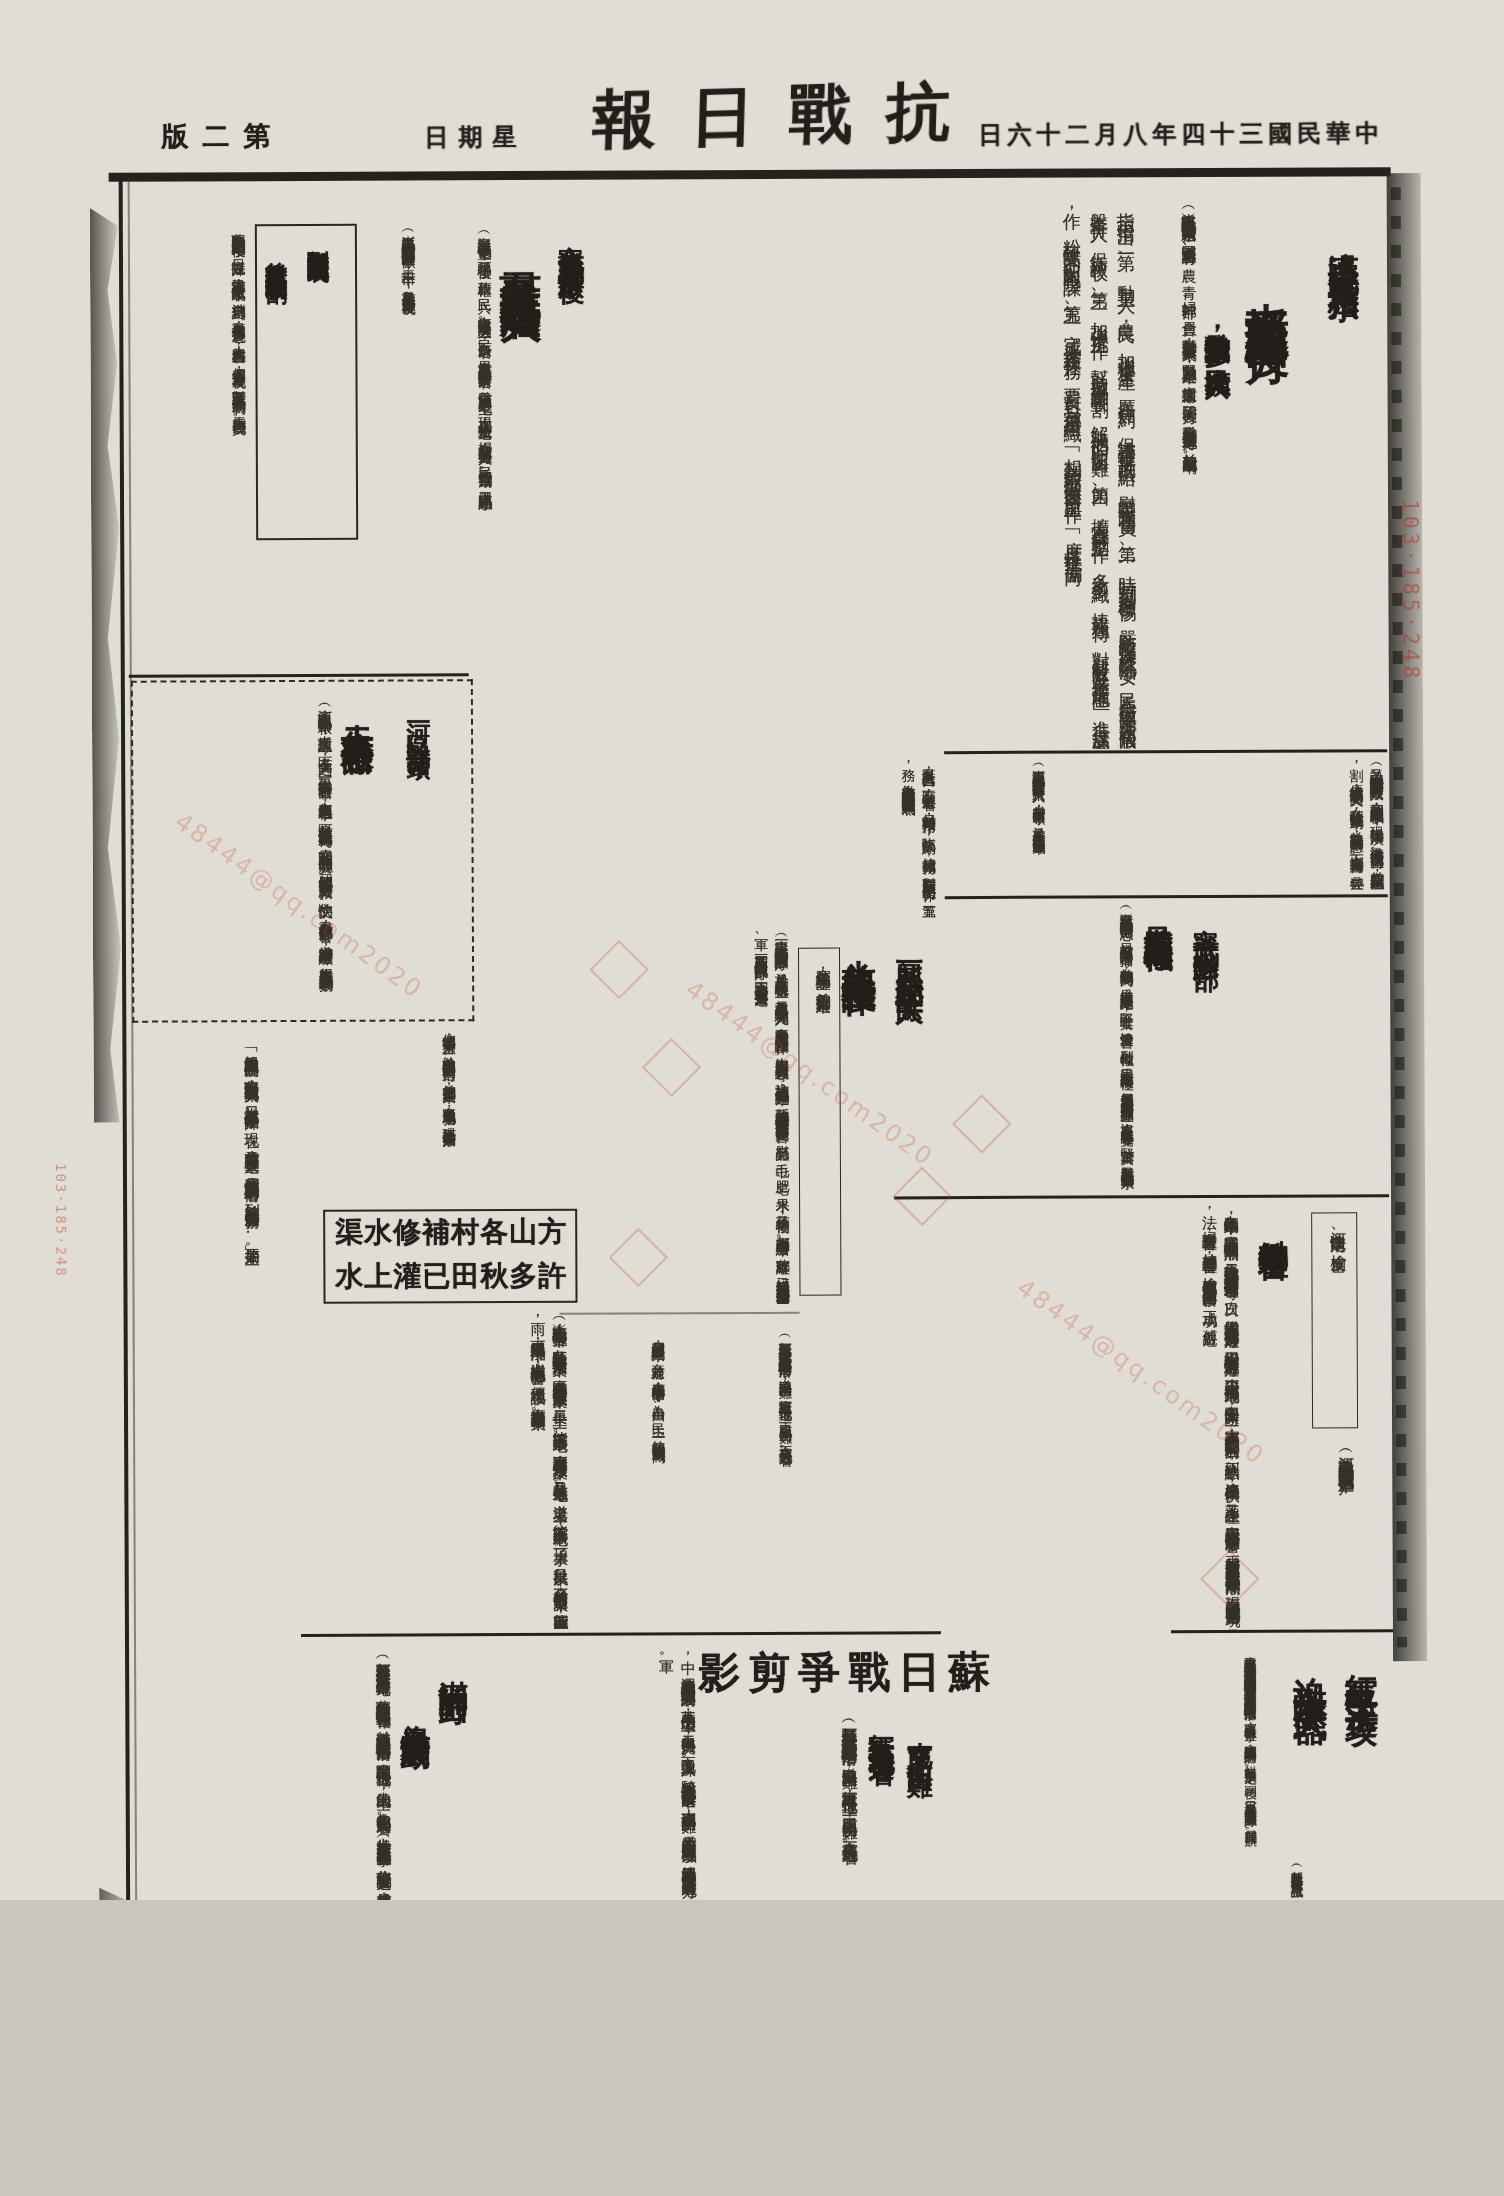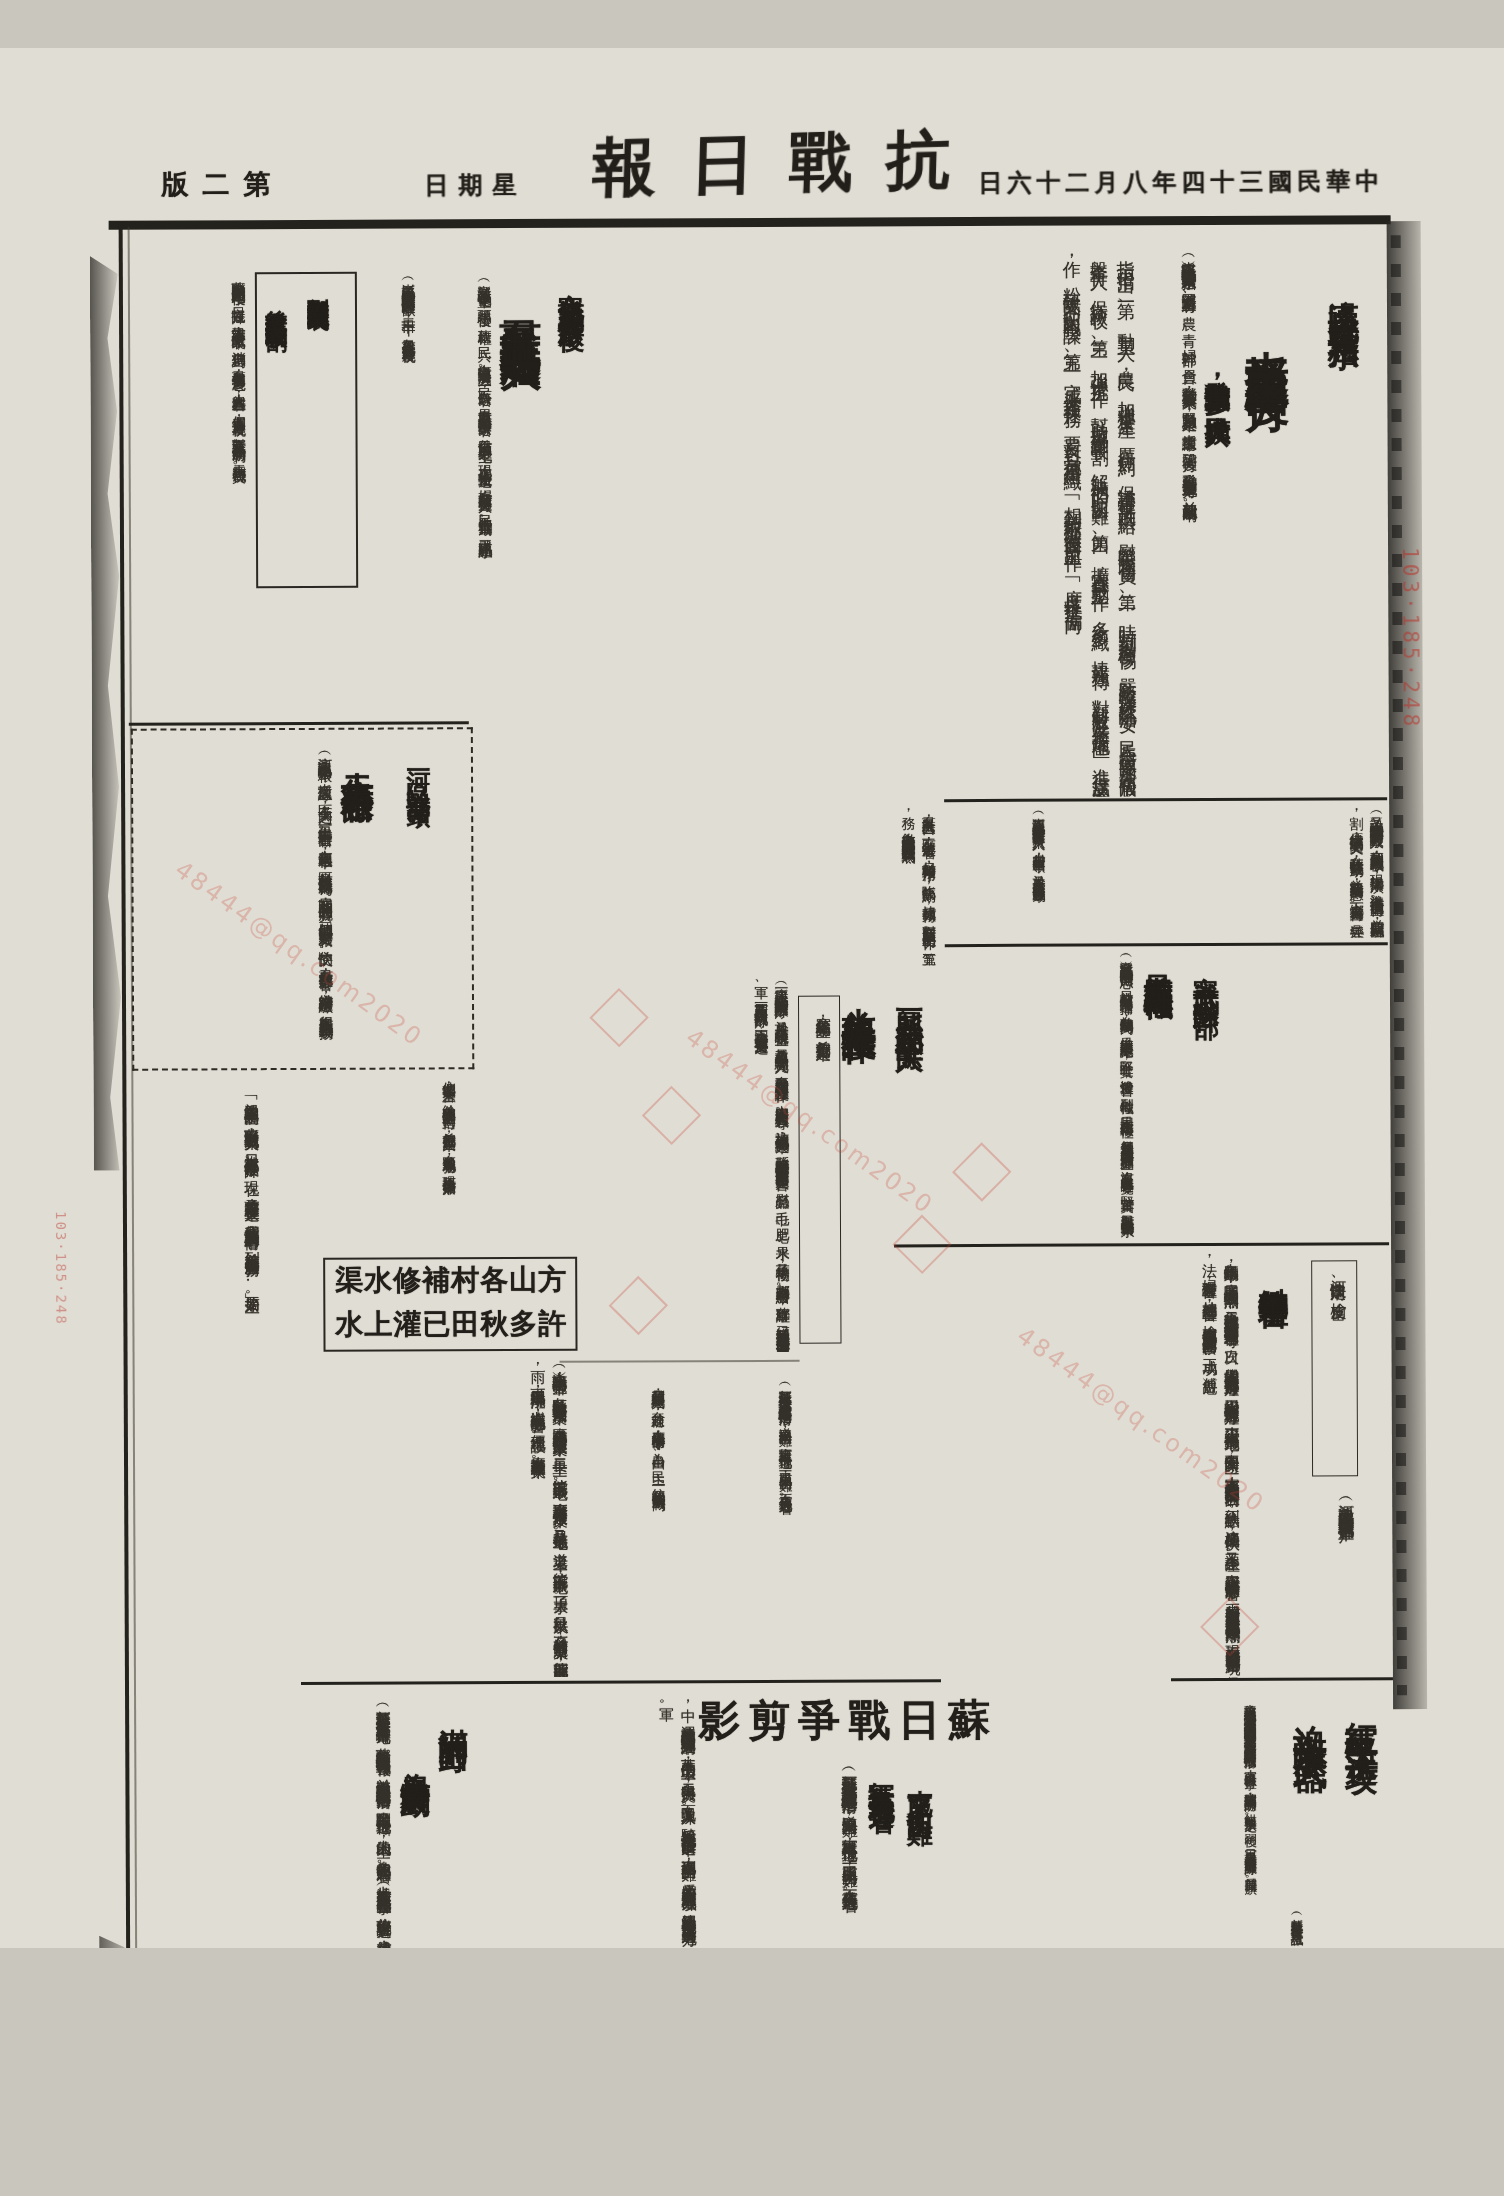--- a/index.html
+++ b/index.html
@@ -5,21 +5,20 @@
   html,body{margin:0;padding:0;background:#c9c6be;}
   #canvas{
     position:relative;width:1504px;height:1900px;overflow:hidden;
     font-family:"DejaVu Serif","Liberation Serif",serif;color:#2b2823;
     background:
       radial-gradient(ellipse at 72% 18%, rgba(238,235,226,.9) 0%, rgba(238,235,226,0) 55%),
       radial-gradient(ellipse at 15% 75%, rgba(214,209,197,.8) 0%, rgba(214,209,197,0) 50%),
       repeating-linear-gradient(90deg, rgba(0,0,0,.018) 0 3px, rgba(0,0,0,0) 3px 9px),
       linear-gradient(180deg,#dcd8cf 0%,#e4e1d8 28%,#ded accent 0,#dedacf 70%,#d6d2c7 100%);
     background-color:#e0ddd4;
-    margin-top:48px;
   }
   #sheet{position:absolute;inset:0;transform:rotate(-0.25deg);}
   .v{position:absolute;writing-mode:vertical-rl;line-height:1.45;letter-spacing:1px;
      overflow:hidden;text-align:justify;}
   .body{font-size:14px;color:#35322b;text-shadow:0 0 .7px rgba(52,48,40,.65);}
   .hl{font-weight:700;color:#221f1a;text-shadow:0 0 1px rgba(25,22,18,.8);line-height:1.1;}
   .hrow{position:absolute;white-space:nowrap;font-weight:700;color:#221f1a;
         text-shadow:0 0 1px rgba(25,22,18,.8);}
   .rule{position:absolute;background:#24221d;}
   .rule.light{background:rgba(60,56,48,.55);}

